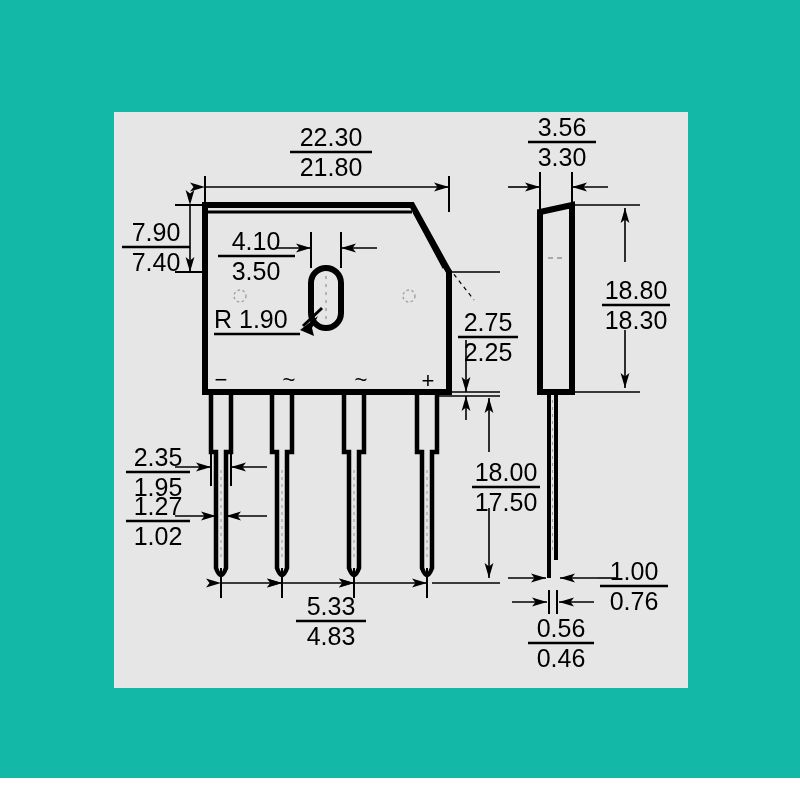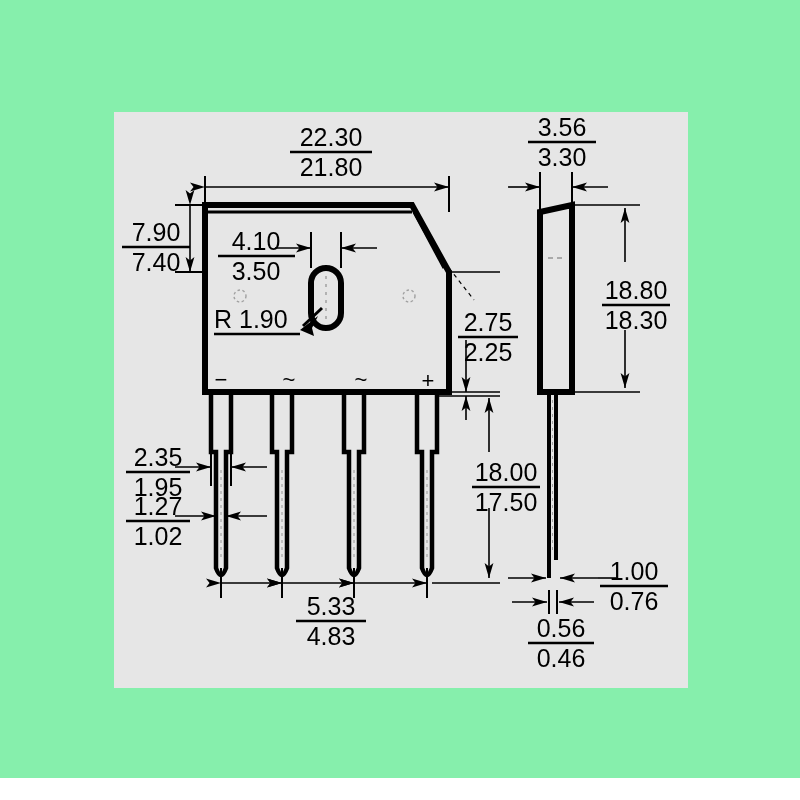--- a/index.html
+++ b/index.html
@@ -1,18 +1,18 @@
 <!DOCTYPE html>
 <html><head>
 <meta charset="utf-8">
 <style>
   html,body{margin:0;padding:0;background:#ffffff;}
   body{width:800px;height:800px;overflow:hidden;
        font-family:"Liberation Sans",sans-serif;}
-  #stage{position:relative;width:800px;height:778px;background:#86efac;}
+  #stage{position:relative;width:800px;height:778px;background:#14b8a6;}
   #panel{position:absolute;left:114px;top:112px;width:574px;height:576px;
          background:#e6e6e6;}
   svg{position:absolute;left:0;top:0;width:800px;height:800px;}
   text{font-family:"Liberation Sans",sans-serif;fill:#000;}
 </style>
 </head>
 <body>
 
 <div id="stage">
   <div id="panel"></div>

